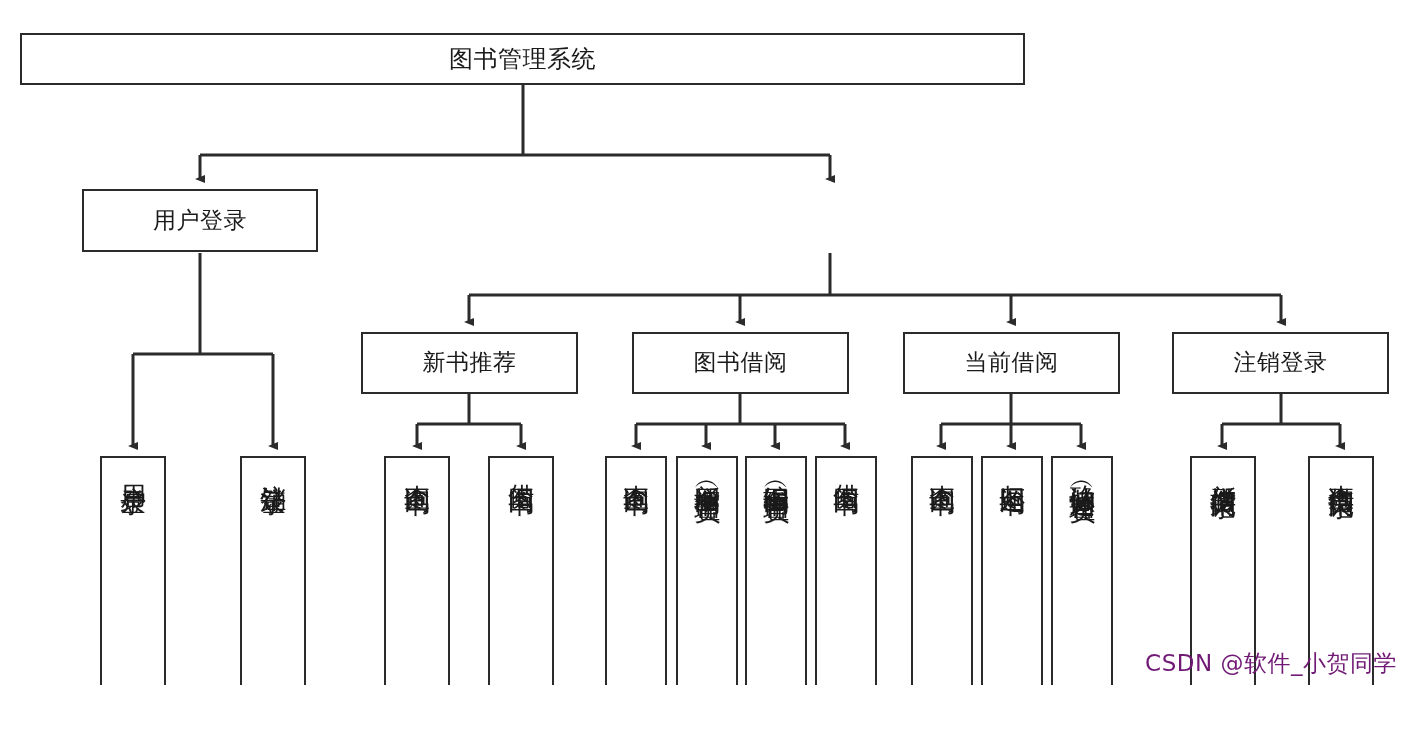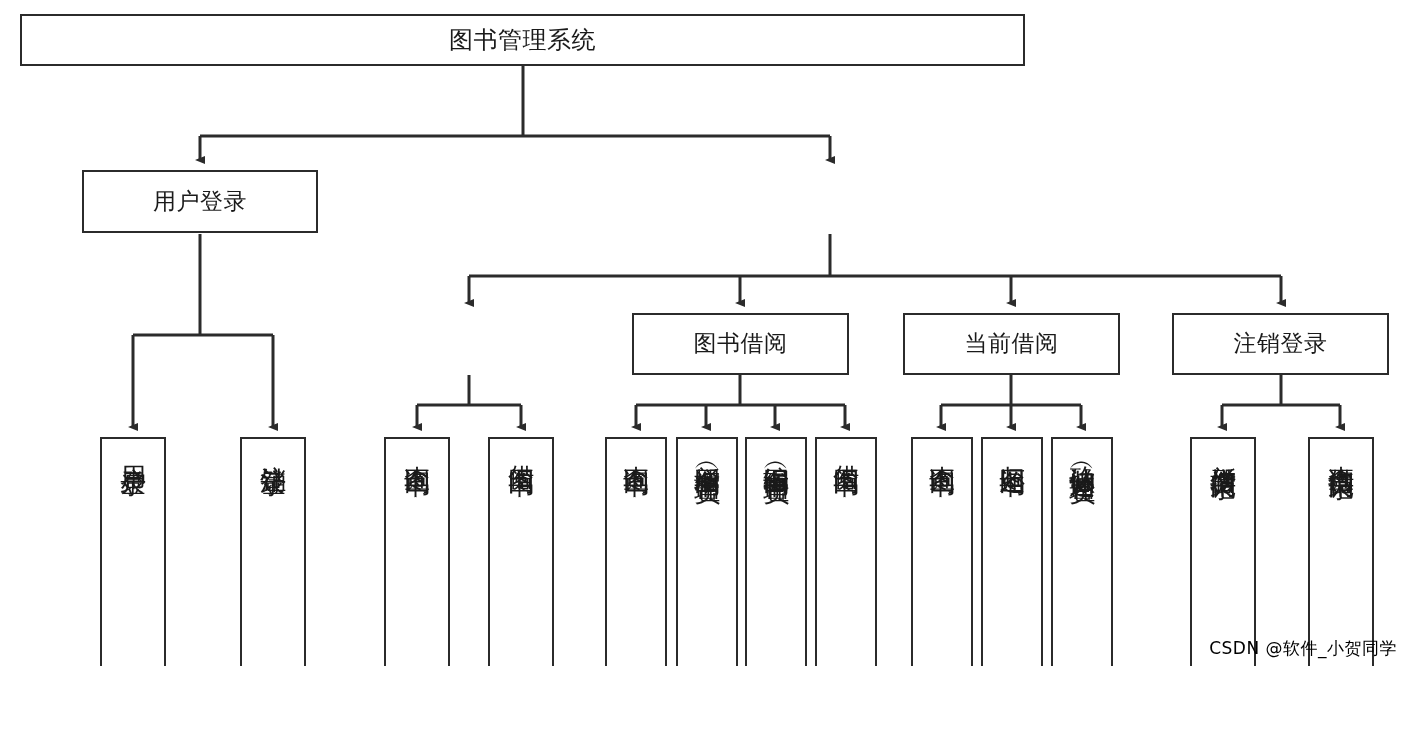--- a/index.html
+++ b/index.html
@@ -9,20 +9,21 @@
   }
   body {
     font-family: "DejaVu Sans", "Liberation Sans", sans-serif;
   }
   #canvas {
     position: relative;
     width: 1405px;
     height: 666px;
     background: #ffffff;
     overflow: hidden;
+    margin-top: 19px;
   }
   .node {
     position: absolute;
     box-sizing: border-box;
     border: 2px solid #2b2b2b;
     background: #ffffff;
     display: flex;
     align-items: center;
     justify-content: center;
     color: #1a1a1a;
@@ -60,22 +61,22 @@
     left: 0;
     top: 0;
     width: 1405px;
     height: 747px;
     pointer-events: none;
   }
   .watermark {
     position: absolute;
     right: 8px;
     bottom: 6px;
-    font-size: 17px;
-    color: #000000;
+    font-size: 23px;
+    color: #701a75;
     letter-spacing: 0.5px;
     white-space: nowrap;
   }
 </style>
 </head>
 <body>
 
 <div id="canvas">
 
   <svg class="links" viewBox="0 0 1405 747" xmlns="http://www.w3.org/2000/svg">
@@ -129,20 +130,23 @@
   </svg>
 
   <div class="node h root" style="left:20px; top:14px; width:1005px; height:52px;">
     <span class="node-label">图书管理系统</span>
   </div>
 
   <div class="node h" style="left:82px; top:170px; width:236px; height:63px;">
     <span class="node-label">用户登录</span>
   </div>
 
+  <div class="node h" style="left:361px; top:313px; width:217px; height:62px;">
+    <span class="node-label">新书推荐</span>
+  </div>
   <div class="node h" style="left:903px; top:313px; width:217px; height:62px;">
     <span class="node-label">当前借阅</span>
   </div>
   <div class="node h" style="left:632px; top:313px; width:217px; height:62px;">
     <span class="node-label">图书借阅</span>
   </div>
   <div class="node h" style="left:1172px; top:313px; width:217px; height:62px;">
     <span class="node-label">注销登录</span>
   </div>
 

